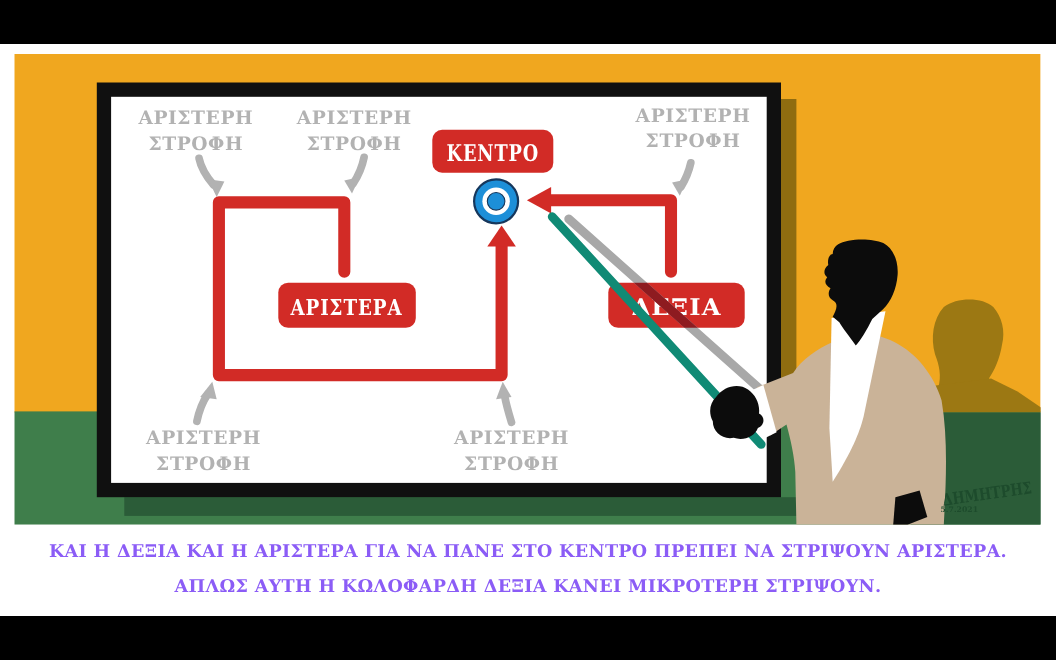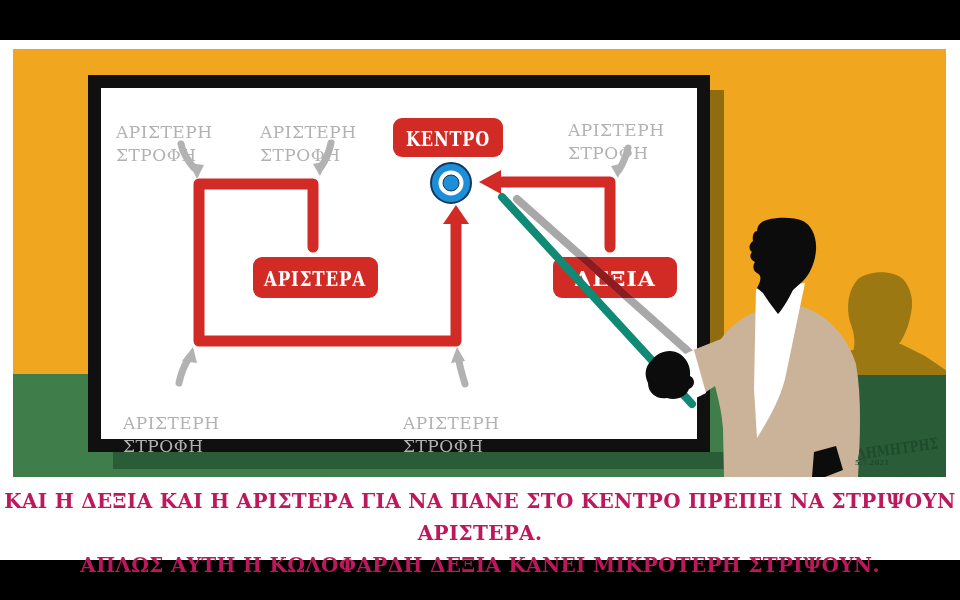--- a/index.html
+++ b/index.html
@@ -2,24 +2,24 @@
 <html><head>
 <meta charset="utf-8">
 <style>
   html,body{margin:0;padding:0;background:#ffffff;}
   .stage{position:relative;width:960px;height:600px;background:#ffffff;overflow:hidden;
          font-family:"DejaVu Serif","Liberation Serif",serif;}
   .bar{position:absolute;left:0;width:960px;background:#000;}
   .bar.top{top:0;height:40px;}
   .bar.bottom{top:560px;height:40px;}
   svg.art{position:absolute;left:13px;top:49px;width:933px;height:428px;display:block;}
-  .turn-label{position:absolute;width:124px;color:#b2b2b2;
-              font-weight:normal;font-size:17px;line-height:23px;letter-spacing:.5px;margin-top:24px;}
+  .turn-label{position:absolute;width:124px;text-align:center;color:#b2b2b2;
+              font-weight:bold;font-size:17px;line-height:23px;letter-spacing:.5px;}
   .caption{position:absolute;left:0;top:485px;width:960px;text-align:center;
-           color:#be185d;font-weight:bold;font-size:20px;line-height:32px;letter-spacing:.3px;}
+           color:#8b5cf6;font-weight:bold;font-size:16px;line-height:32px;letter-spacing:.3px;}
   .badge-text{font-family:"DejaVu Serif","Liberation Serif",serif;font-weight:bold;fill:#ffffff;letter-spacing:1px;}
   .sig-text{font-family:"DejaVu Serif","Liberation Serif",serif;font-weight:bold;fill:#1d4b2c;}
 </style>
 </head>
 <body>
 
 <div class="stage">
 
   <div class="bar top"></div>
   <div class="bar bottom"></div>

